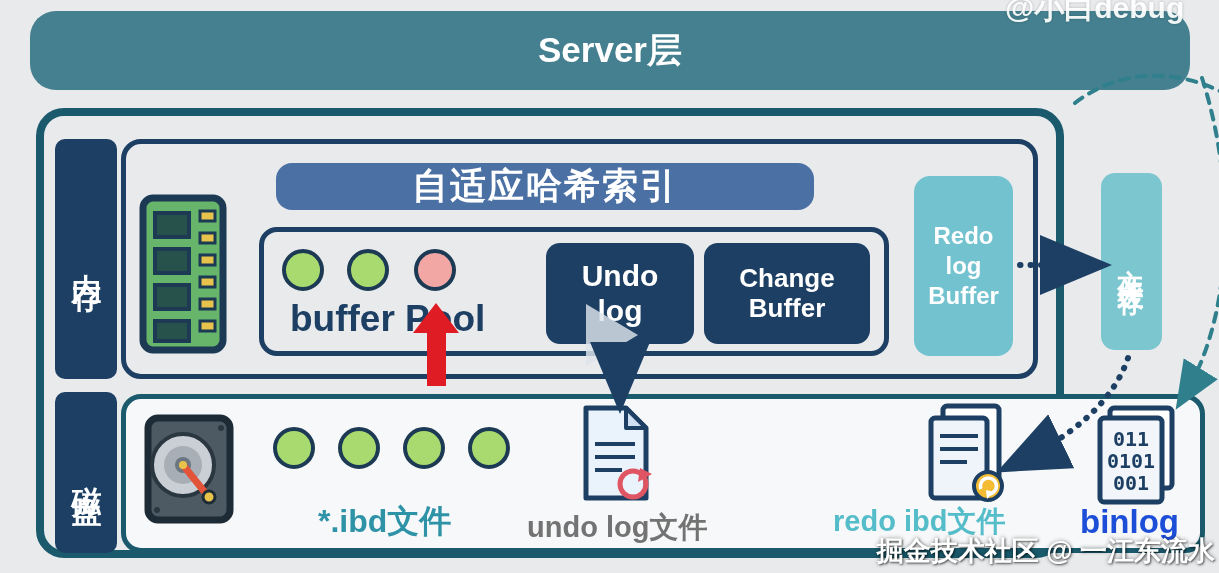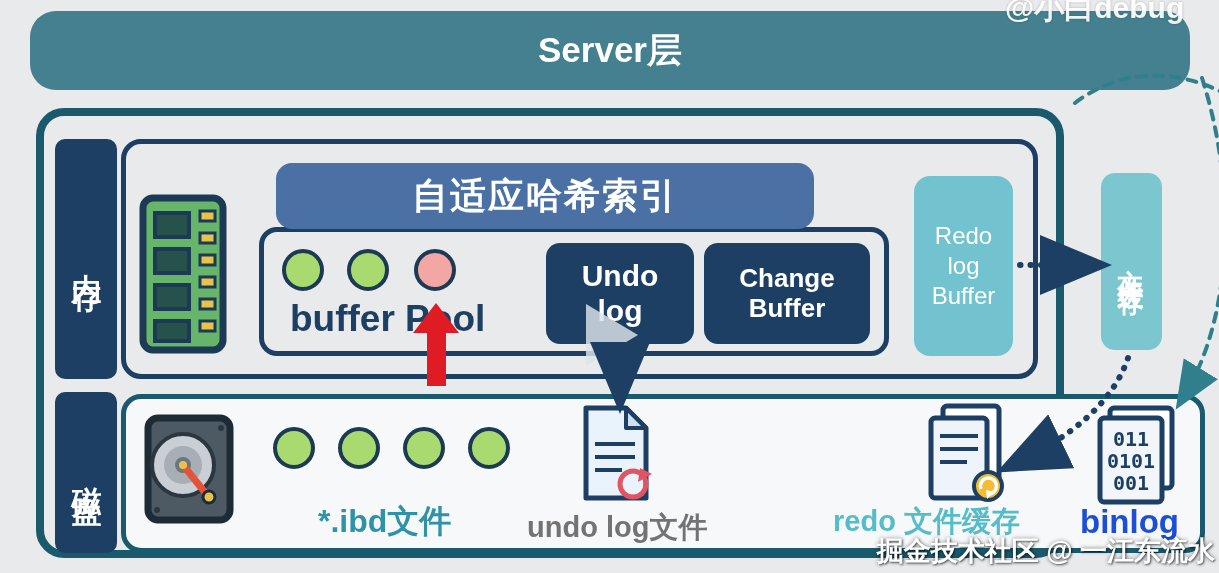--- a/index.html
+++ b/index.html
@@ -33,21 +33,21 @@
   .side-label{
     position:absolute; background:#1c3f63; border-radius:10px;
     display:flex; align-items:center; justify-content:center;
     color:#fff; font-weight:700; z-index:3;
   }
   .side-label span{ writing-mode:vertical-rl; text-orientation:upright; letter-spacing:10px; font-size:30px; }
   .mem-label{ left:55px; top:139px; width:62px; height:240px; }
   .disk-label{ left:55px; top:392px; width:62px; height:161px; }
   
   .hash-box{
-    position:absolute; left:276px; top:163px; width:538px; height:66px;
+    position:absolute; left:276px; top:163px; width:538px; height:47px;
     background:#4a70a4; border-radius:16px; z-index:4;
     display:flex; align-items:center; justify-content:center;
     color:#fff; font-size:36px; font-weight:700; letter-spacing:2px;
   }
   .bufferpool-box{
     position:absolute; left:259px; top:227px; width:630px; height:129px;
     border:5px solid #1c3f63; border-radius:18px; z-index:3;
   }
   .page-circle{
     position:absolute; width:42px; height:42px; border-radius:50%;
@@ -63,21 +63,21 @@
     position:absolute; top:243px; height:101px; background:#1c3f63; border-radius:14px;
     display:flex; align-items:center; justify-content:center; text-align:center;
     color:#fff; font-weight:700; z-index:4; line-height:1.15;
   }
   .undo-box{ left:546px; width:148px; font-size:30px; padding:0 30px; }
   .change-box{ left:704px; width:166px; font-size:26px; padding:0 28px; }
   .redo-buffer-box{
     position:absolute; left:914px; top:176px; width:99px; height:180px;
     background:#72c3cf; border-radius:16px; z-index:4;
     display:flex; align-items:center; justify-content:center; text-align:center;
-    color:#fff; font-size:24px; font-weight:400; line-height:1.25; padding:0 8px;
+    color:#fff; font-size:24px; font-weight:700; line-height:1.25; padding:0 8px;
   }
   .file-cache-box{
     position:absolute; left:1101px; top:173px; width:61px; height:177px;
     background:#7cc6d0; border-radius:14px; z-index:4;
     display:flex; align-items:center; justify-content:center;
     color:#fff; font-weight:700;
   }
   .file-cache-box span{ writing-mode:vertical-rl; text-orientation:upright; font-size:26px; letter-spacing:7px; }
   
   .disk-text{ position:absolute; font-weight:700; z-index:4; white-space:nowrap; }
@@ -197,21 +197,21 @@
   <svg class="icon" style="left:925px; top:402px;" width="82" height="102" viewBox="0 0 82 102">
     <rect x="18" y="4" width="56" height="78" rx="4" fill="#ffffff" stroke="#1c3f63" stroke-width="5"></rect>
     <rect x="6" y="16" width="56" height="80" rx="4" fill="#eef4fa" stroke="#1c3f63" stroke-width="5"></rect>
     <line x1="15" y1="34" x2="53" y2="34" stroke="#1c3f63" stroke-width="4"></line>
     <line x1="15" y1="47" x2="53" y2="47" stroke="#1c3f63" stroke-width="4"></line>
     <line x1="15" y1="60" x2="42" y2="60" stroke="#1c3f63" stroke-width="4"></line>
     <circle cx="63" cy="84" r="14" fill="#f3bc33" stroke="#1c3f63" stroke-width="4"></circle>
     <path d="M56 87 A8 8 0 1 1 64 92" fill="none" stroke="#ffffff" stroke-width="3.5"></path>
     <polygon points="61,88 69,90 62,97" fill="#ffffff"></polygon>
   </svg>
-  <div class="disk-text redo-file-text">redo 文件缓存</div>
+  <div class="disk-text redo-file-text">redo ibd文件</div>
 
   <svg class="icon" style="left:1092px; top:404px;" width="88" height="102" viewBox="0 0 88 102">
     <rect x="18" y="4" width="62" height="80" rx="4" fill="#ffffff" stroke="#1c3f63" stroke-width="5"></rect>
     <rect x="8" y="14" width="62" height="84" rx="4" fill="#f2f6fa" stroke="#1c3f63" stroke-width="5"></rect>
     <text x="39" y="42" text-anchor="middle" font-family="DejaVu Sans Mono, monospace" font-size="20" font-weight="bold" fill="#1c3f63">011</text>
     <text x="39" y="64" text-anchor="middle" font-family="DejaVu Sans Mono, monospace" font-size="20" font-weight="bold" fill="#1c3f63">0101</text>
     <text x="39" y="86" text-anchor="middle" font-family="DejaVu Sans Mono, monospace" font-size="20" font-weight="bold" fill="#1c3f63">001</text>
   </svg>
   <div class="disk-text binlog-text">binlog</div>
 

